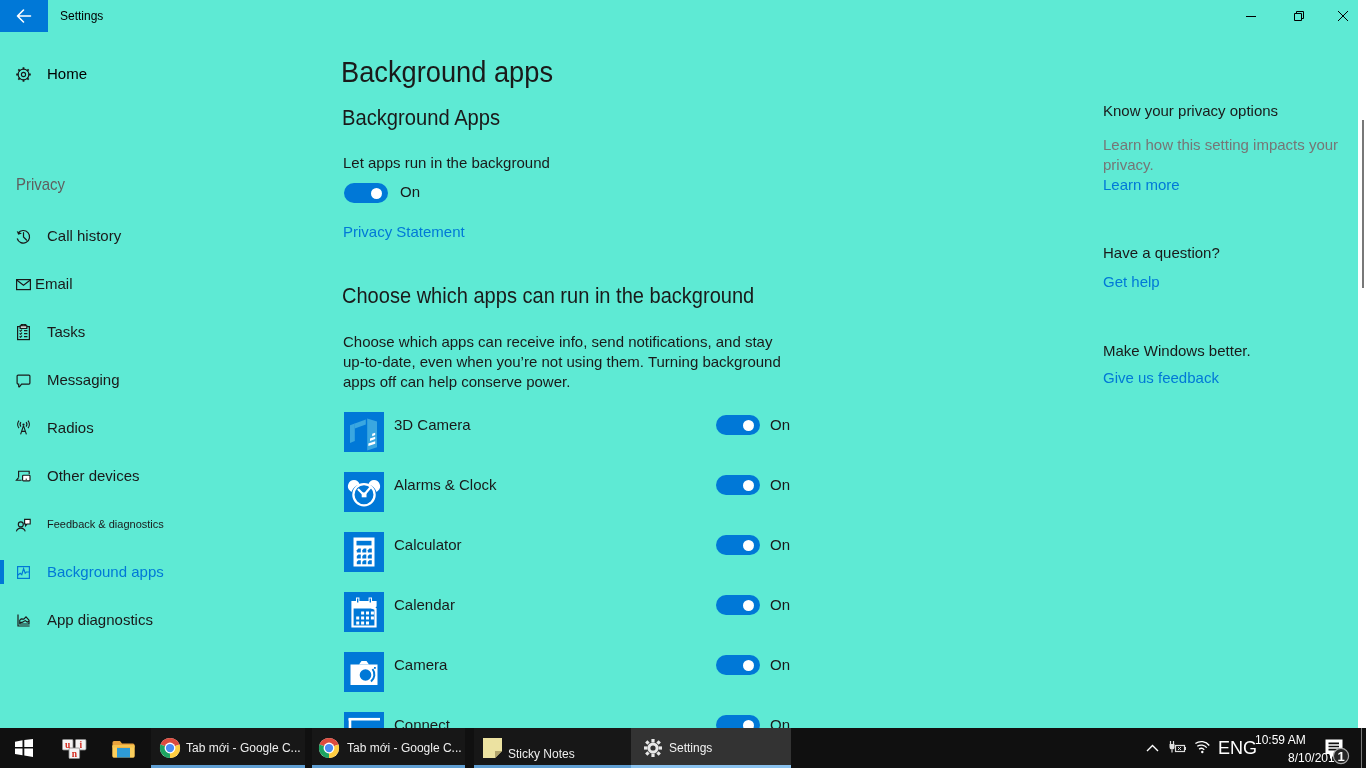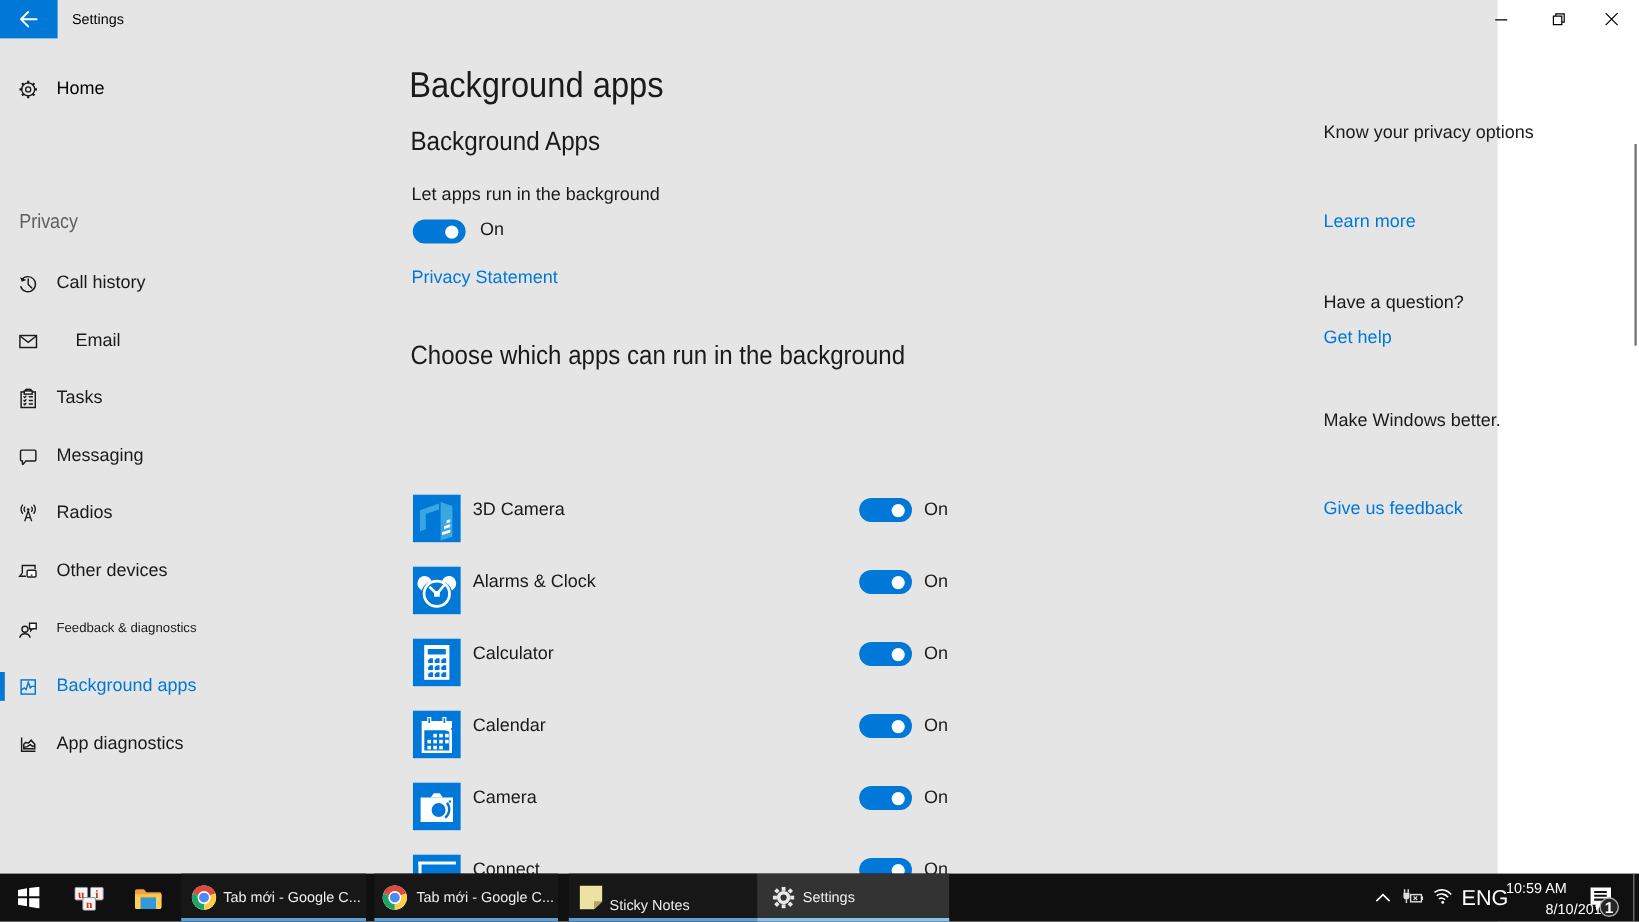--- a/index.html
+++ b/index.html
@@ -4,21 +4,21 @@
 <style>
   * { margin:0; padding:0; box-sizing:border-box; }
   html,body { width:1366px; height:768px; overflow:hidden; background:#fff;
     font-family:"Liberation Sans", sans-serif; }
   .abs { position:absolute; }
   .t { position:absolute; white-space:nowrap; }
   .blue { color:#0078d7; }
 </style>
 </head>
 <body>
-<div class="abs" style="left:0;top:0;width:1248px;height:768px;background:#e5e5e5;">
+<div class="abs" style="left:0;top:0;width:1358px;height:768px;background:#5eead4;">
 
   <div class="abs" style="left:0;top:0;width:48px;height:32px;background:#0078d7;">
     <svg width="48" height="32" viewBox="0 0 48 32">
       <path d="M17.5 16 H30.5 M17.5 16 L23.5 10 M17.5 16 L23.5 22" stroke="#fff" stroke-width="1.6" fill="none" stroke-linecap="round" stroke-linejoin="round"></path>
     </svg>
   </div>
   <div class="t" style="left:60px;top:9px;font-size:12px;line-height:14px;color:#000;">Settings</div>
 
   <svg class="abs" style="left:1228px;top:0;" width="138" height="32" viewBox="0 0 138 32">
     <path d="M18 16.5 H28" stroke="#000" stroke-width="1"></path>
@@ -48,21 +48,21 @@
         </g>
         <path d="M2.2 2.8 L2.8 6.8 L6.8 6.2 Z" fill="#1a1a1a" stroke="none" transform="rotate(-12 3 5)"></path>
       </svg>
       <div class="t" style="left:47px;top:228px;font-size:15px;line-height:16px;color:#1a1a1a;">Call history</div>
       <svg class="abs" style="left:15px;top:275.5px;" width="17" height="17" viewBox="0 0 17 17">
         <g stroke="#1a1a1a" fill="none" stroke-width="1.2">
           <rect x="1.6" y="3.6" width="13.8" height="10"></rect>
           <path d="M2 4.2 L8.5 9.2 L15 4.2"></path>
         </g>
       </svg>
-      <div class="t" style="left:63px;top:276px;font-size:15px;line-height:16px;color:#1a1a1a;">Email</div>
+      <div class="t" style="left:35px;top:276px;font-size:15px;line-height:16px;color:#1a1a1a;">Email</div>
       <svg class="abs" style="left:15px;top:323.5px;" width="17" height="17" viewBox="0 0 17 17">
         <g stroke="#1a1a1a" fill="none" stroke-width="1.2">
           <rect x="2.6" y="2.6" width="11.8" height="13"></rect>
           <path d="M5.8 2.6 a2.7 2.7 0 0 1 5.4 0"></path>
           <rect x="5.2" y="1.8" width="6.6" height="2.6" fill="#fff"></rect>
           <path d="M5.6 1.9 a2.9 2.9 0 0 1 5.8 0 h-1.8 a1.1 1.1 0 0 0 -2.2 0 Z" fill="#1a1a1a" stroke="none"></path>
           <path d="M9 6.7 h3.4 M9 9.7 h3.4 M9 12.7 h3.4" stroke-width="1.3"></path>
           <path d="M4.6 6.3 l1 1 1.4-1.6 M4.6 9.3 l1 1 1.4-1.6 M4.6 12.3 l1 1 1.4-1.6" stroke-width="1.1"></path>
         </g>
       </svg>
@@ -123,20 +123,25 @@
 
   <div class="abs" style="left:344px;top:183px;width:44px;height:20px;border-radius:10px;background:#0078d7;">
     <div class="abs" style="left:27px;top:4.5px;width:11px;height:11px;border-radius:50%;background:#fff;"></div>
   </div>
   <div class="t" style="left:400px;top:184px;font-size:15px;line-height:15px;color:#1a1a1a;">On</div>
 
   <div class="t blue" style="left:343px;top:224px;font-size:15px;line-height:15px;">Privacy Statement</div>
 
   <div class="t" style="left:341.5px;top:285px;font-size:22px;line-height:22px;color:#1a1a1a;transform:scaleX(0.911);transform-origin:0 0;">Choose which apps can run in the background</div>
 
+  <div class="abs" style="left:343px;top:332px;font-size:15px;line-height:20px;color:#1a1a1a;white-space:nowrap;">
+    Choose which apps can receive info, send notifications, and stay<br>
+    up-to-date, even when you’re not using them. Turning background<br>
+    apps off can help conserve power.
+  </div>
 
   <div id="apps">
       <svg class="abs" style="left:344px;top:412px;" width="40" height="40" viewBox="0 0 40 40">
         <rect width="40" height="40" fill="#0078d7"></rect>
         <g fill="#3aa7e0">
           <path d="M6 13.2 L10.8 11.6 L10.8 29 L6 31 Z"></path>
           <path d="M6 13.2 L21.8 7.6 L21.8 12.6 L10.8 16.4 L10.8 11.6 Z"></path>
           <path d="M23.2 6.4 L33 9.6 L33 35.2 L23.2 38.4 Z"></path>
         </g>
         <g fill="#fff">
@@ -227,25 +232,26 @@
         <path d="M12 22.5 q5 -3.5 9.5 0.5" stroke="#fff" stroke-width="2.2" fill="none"></path>
       </svg>
       <div class="t" style="left:394px;top:716.5px;font-size:15px;line-height:16px;color:#1a1a1a;">Connect</div>
       <div class="abs" style="left:716px;top:715px;width:44px;height:20px;border-radius:10px;background:#0078d7;">
         <div class="abs" style="left:27px;top:4.5px;width:11px;height:11px;border-radius:50%;background:#fff;"></div>
       </div>
       <div class="t" style="left:770px;top:716.5px;font-size:15px;line-height:16px;color:#1a1a1a;">On</div>
     </div>
 
   <div class="t" style="left:1103px;top:103px;font-size:15px;line-height:15px;color:#1a1a1a;">Know your privacy options</div>
+  <div class="abs" style="left:1103px;top:135px;font-size:15px;line-height:20px;color:#767676;white-space:nowrap;">Learn how this setting impacts your<br>privacy.</div>
   <div class="t blue" style="left:1103px;top:177px;font-size:15px;line-height:15px;">Learn more</div>
   <div class="t" style="left:1103px;top:245px;font-size:15px;line-height:15px;color:#1a1a1a;">Have a question?</div>
   <div class="t blue" style="left:1103px;top:273.5px;font-size:15px;line-height:15px;">Get help</div>
   <div class="t" style="left:1103px;top:342.5px;font-size:15px;line-height:15px;color:#1a1a1a;">Make Windows better.</div>
-  <div class="t blue" style="left:1103px;top:370px;font-size:15px;line-height:15px;margin-top:46px;">Give us feedback</div>
+  <div class="t blue" style="left:1103px;top:370px;font-size:15px;line-height:15px;">Give us feedback</div>
 
   <div class="abs" style="left:1362px;top:120px;width:2px;height:168px;background:#787878;"></div>
 
   <div class="abs" style="left:0;top:728px;width:1366px;height:40px;background:#101010;" id="taskbar">
 
     <svg class="abs" style="left:15px;top:11px;" width="18" height="18" viewBox="0 0 18 18">
       <path d="M0 2.7 L7.5 1.3 V7.9 H0 Z" fill="#fff"></path>
       <path d="M9.3 1 L18 0 V7.9 H9.3 Z" fill="#fff"></path>
       <path d="M0 9.5 H7.5 V16.2 L0 14.9 Z" fill="#fff"></path>
       <path d="M9.3 9.5 H18 V18 L9.3 16.6 Z" fill="#fff"></path>

